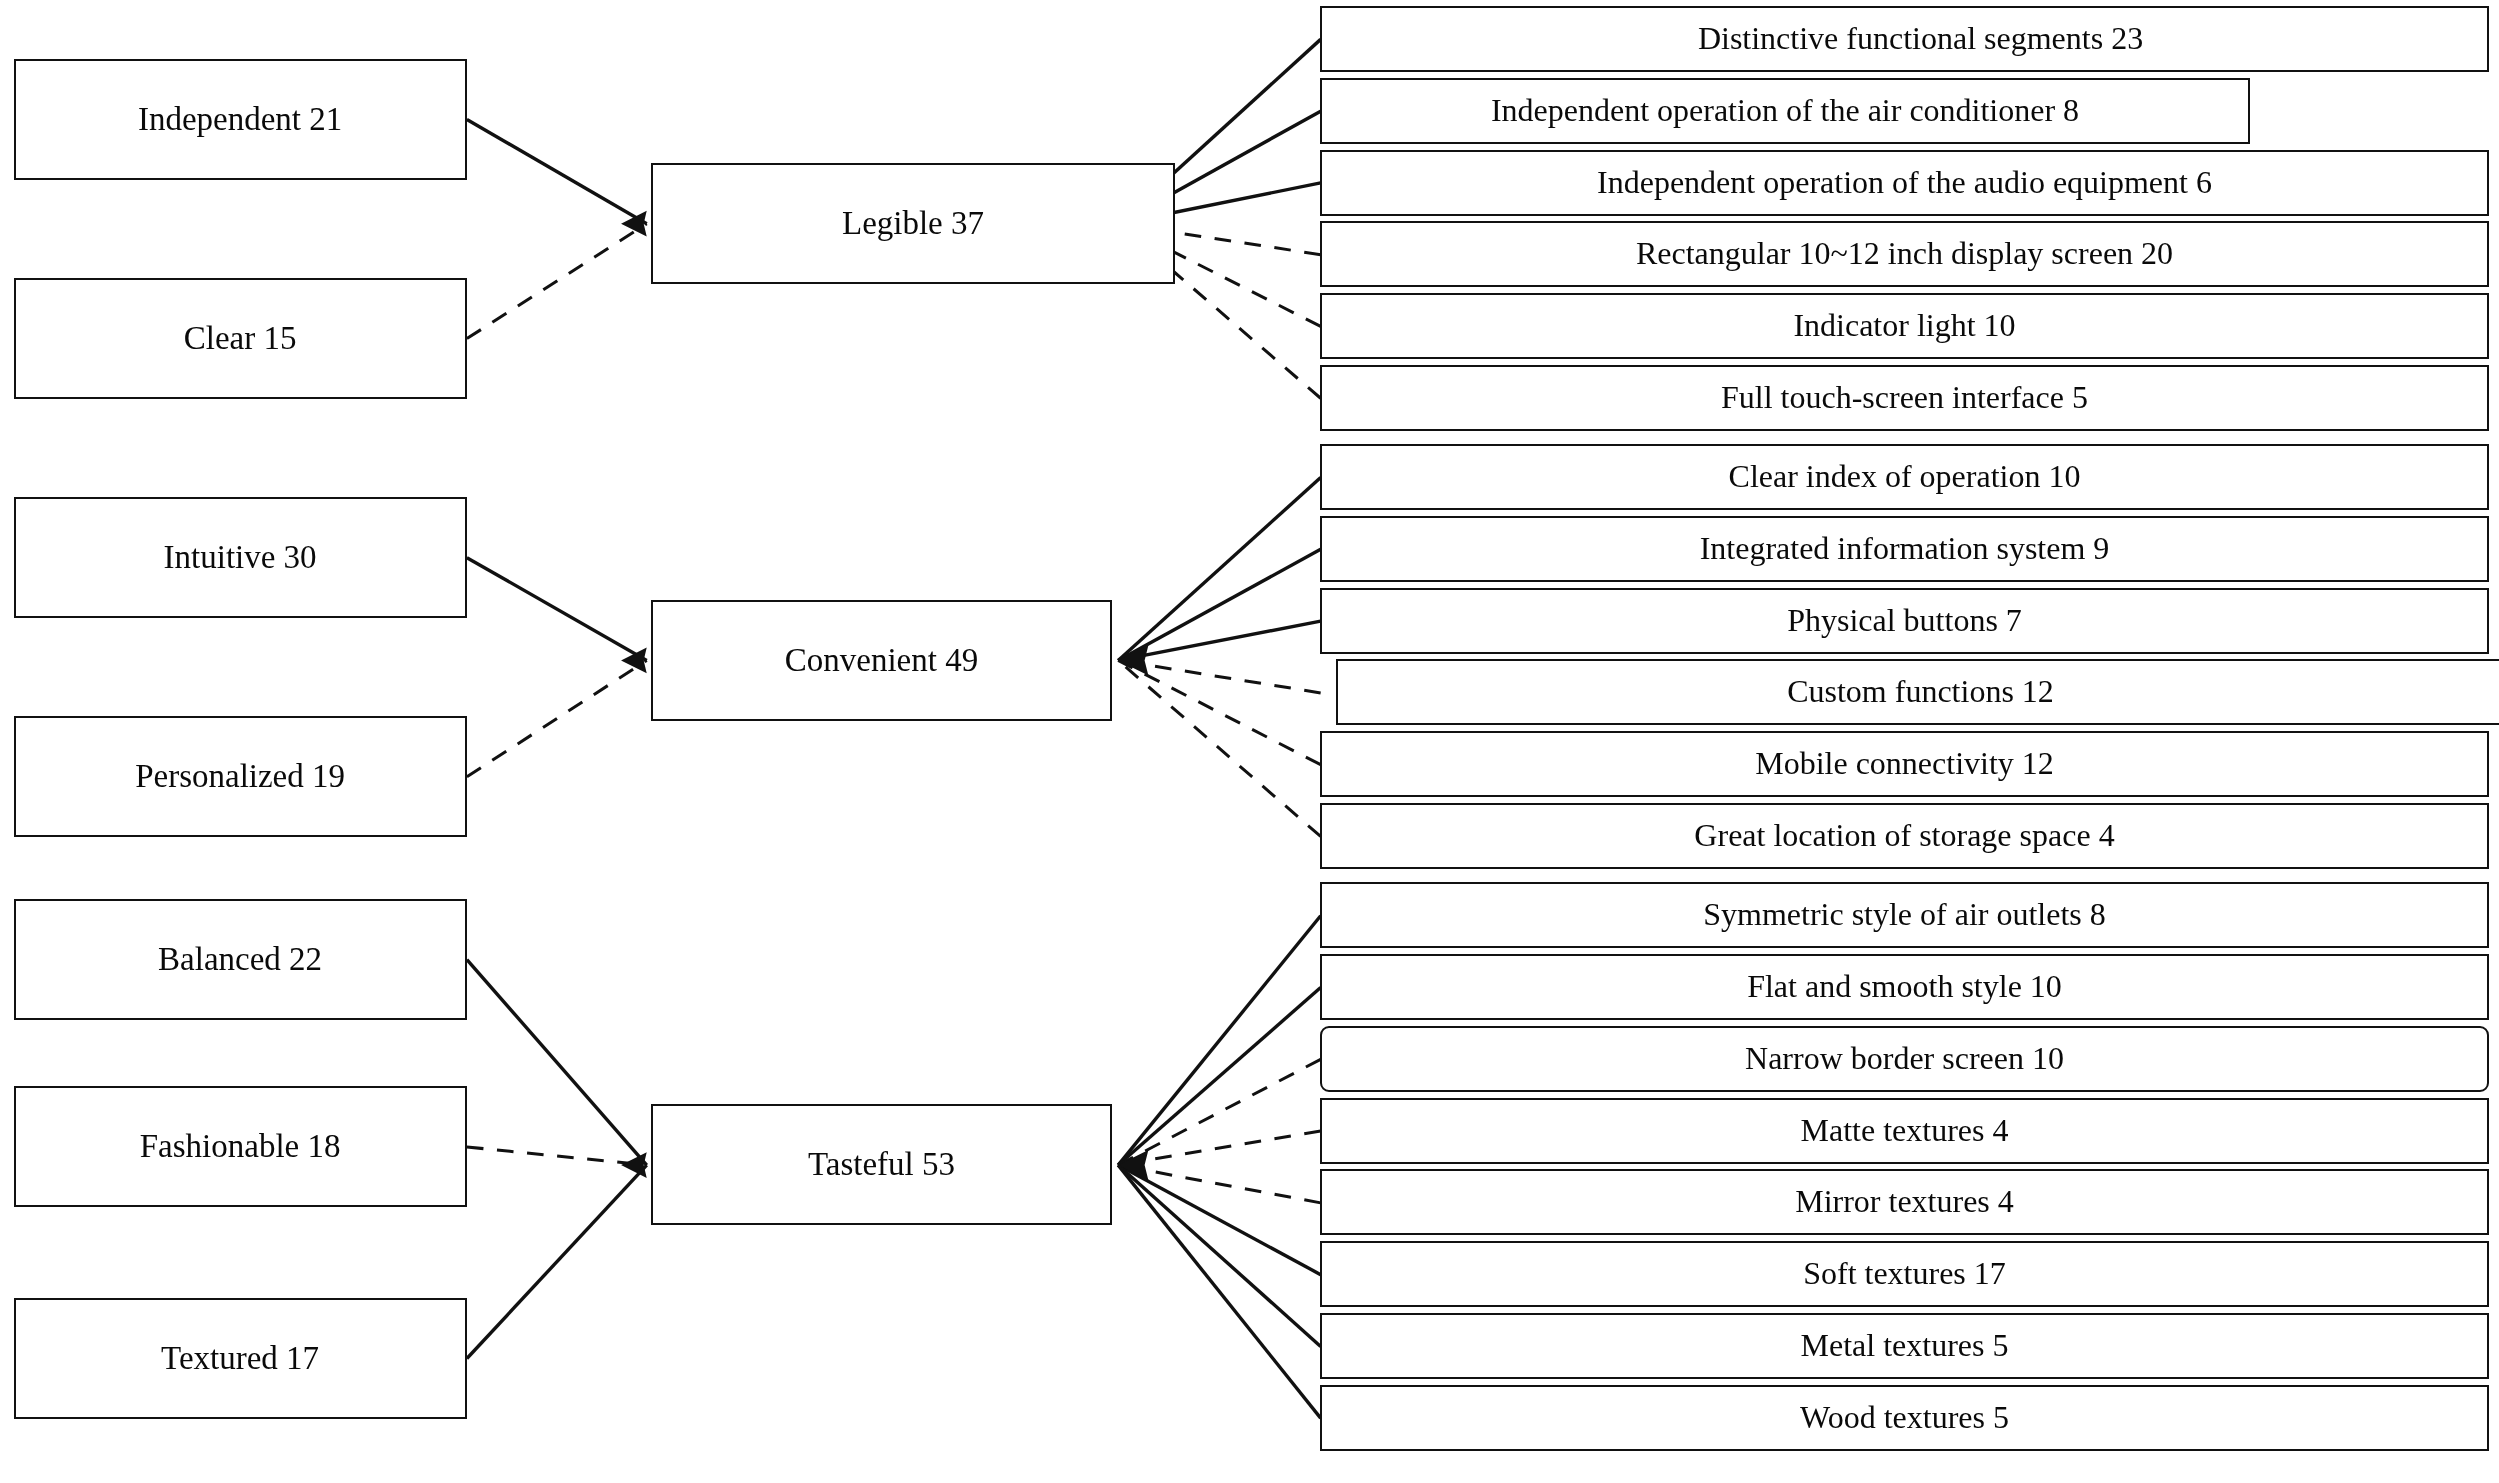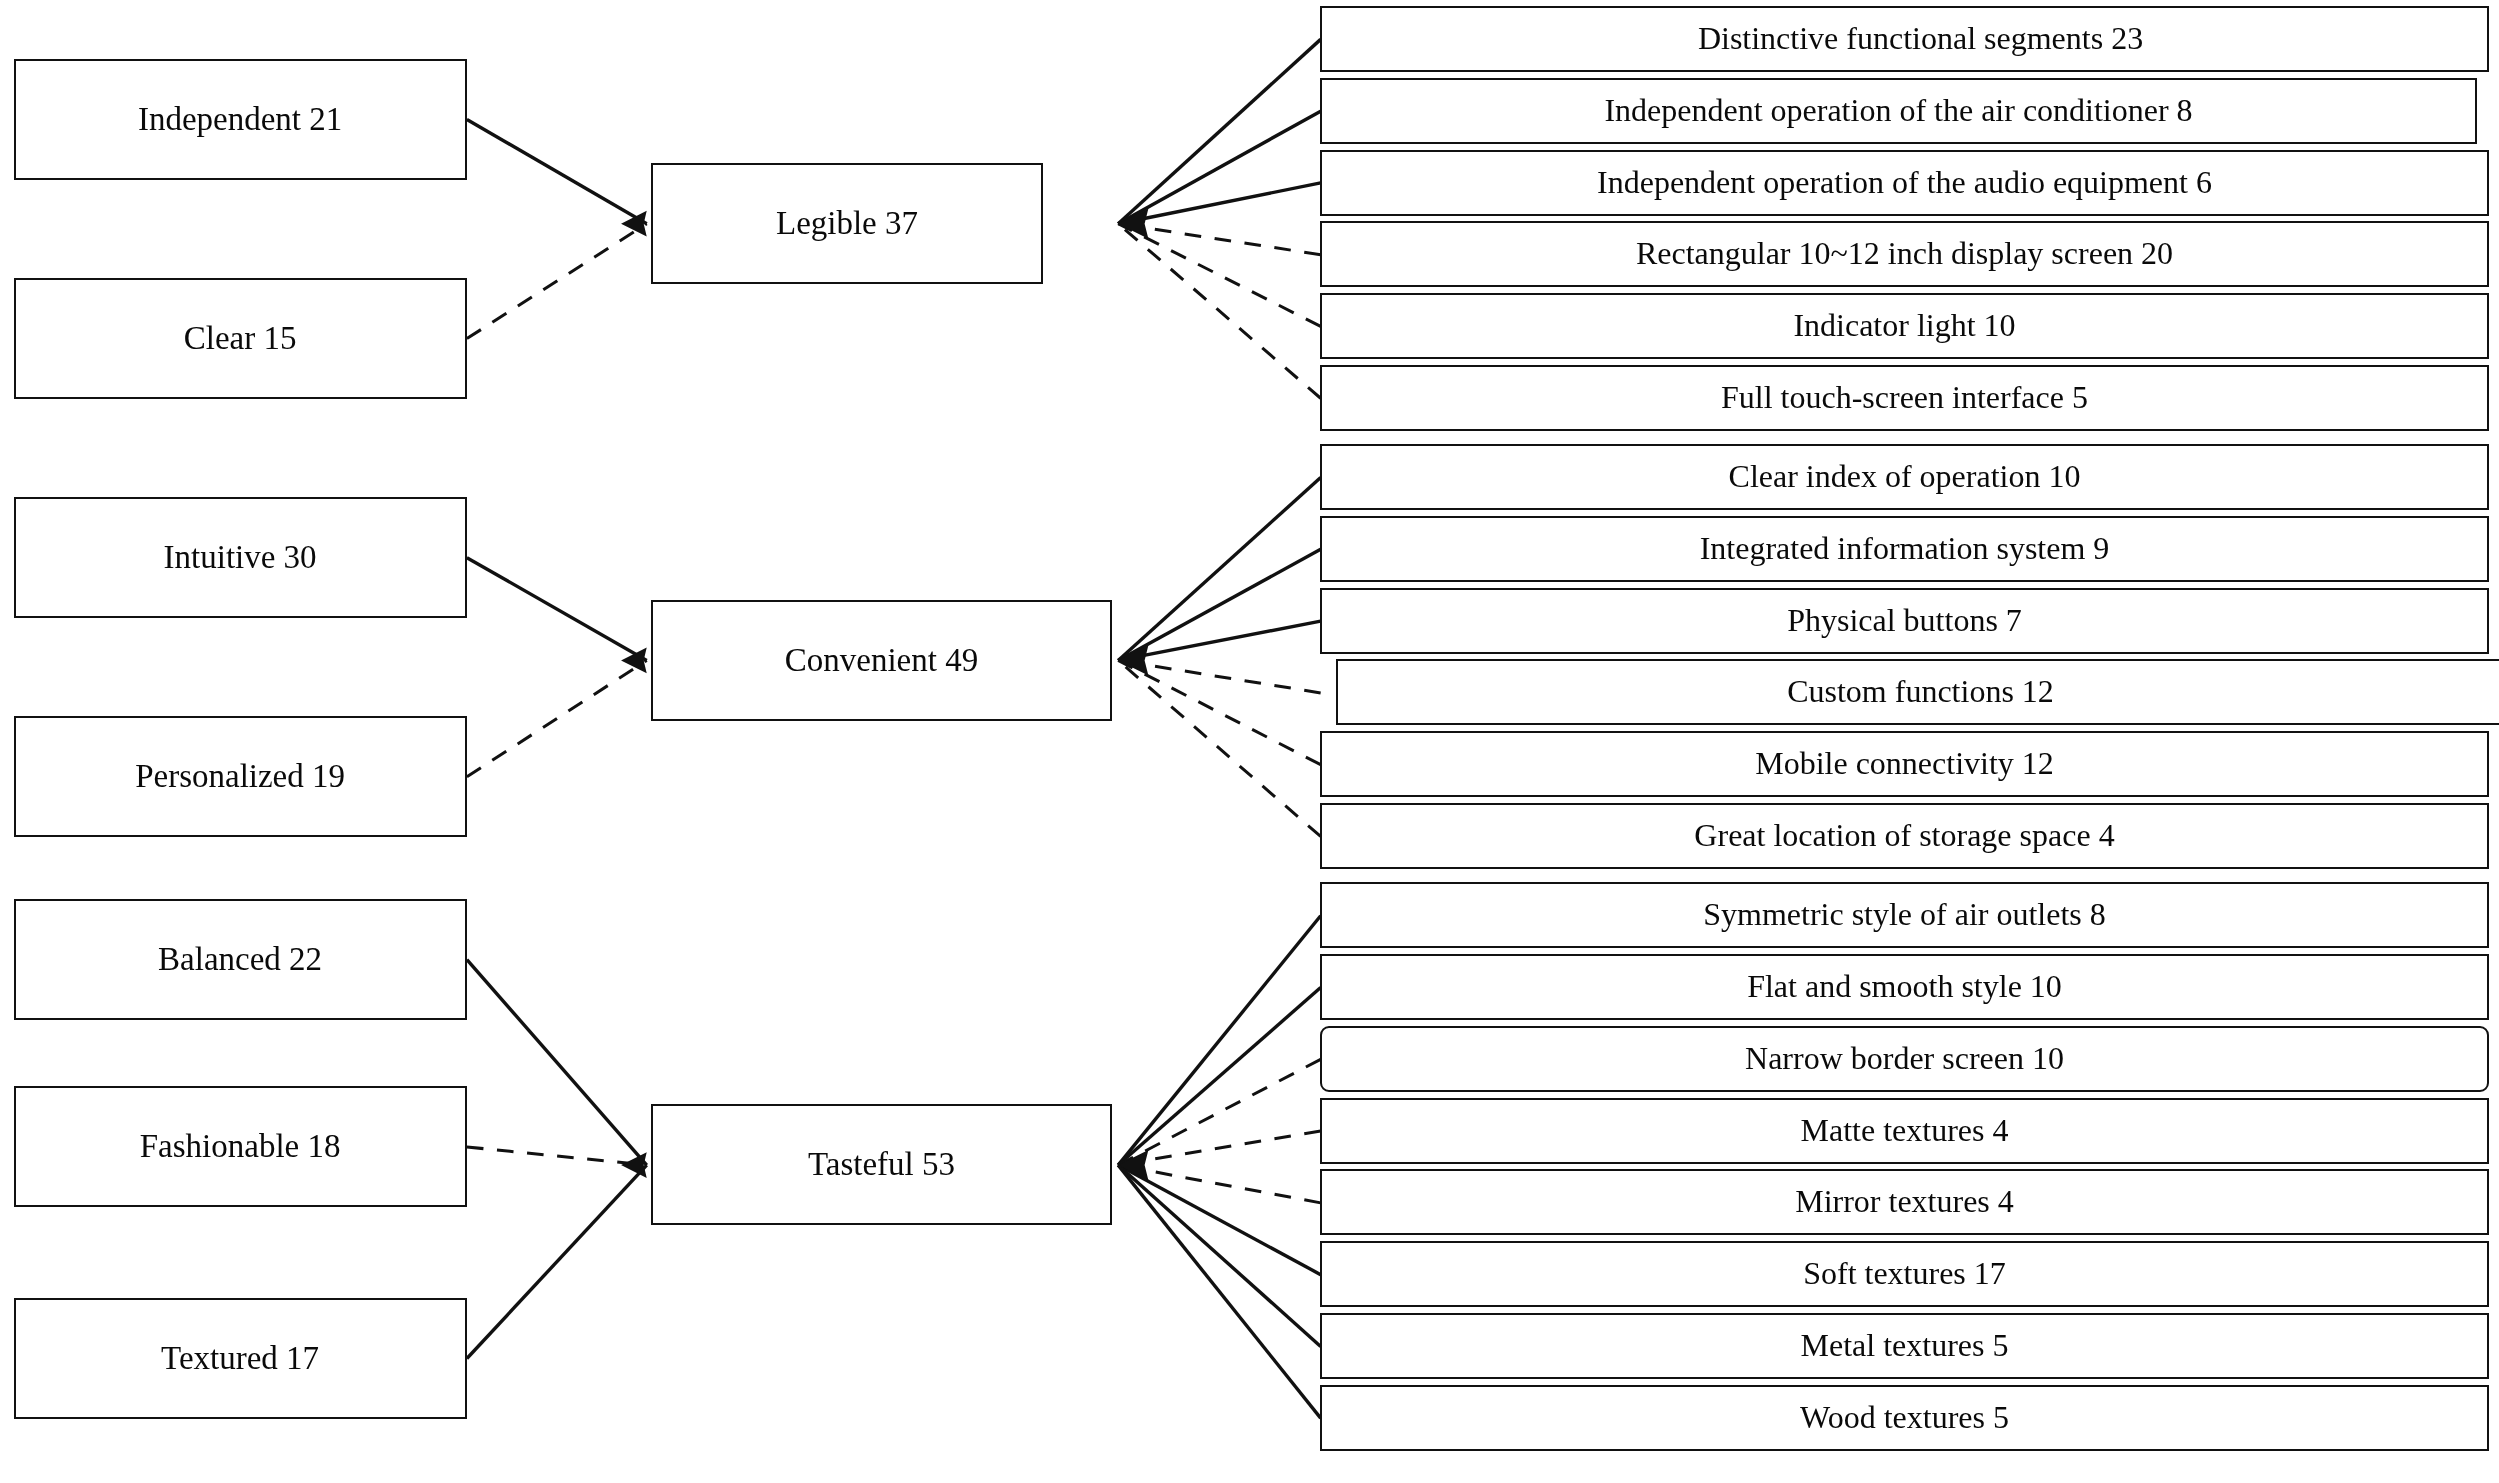--- a/index.html
+++ b/index.html
@@ -71,35 +71,35 @@
   <div class="node lvl1" id="box-balanced" style="left: 13.6px; top: 899px; width: 453px; height: 121px;">
       <span>Balanced 22</span>
     </div>
   <div class="node lvl1" id="box-fashionable" style="left: 13.6px; top: 1086px; width: 453px; height: 121px;">
       <span>Fashionable 18</span>
     </div>
   <div class="node lvl1" id="box-textured" style="left: 13.6px; top: 1298px; width: 453px; height: 121px;">
       <span>Textured 17</span>
     </div>
 
-  <div class="node lvl2" id="box-legible" style="left: 651px; top: 163px; width: 392px; height: 121px; text-align: right;">
+  <div class="node lvl2" id="box-legible" style="left: 651px; top: 163px; width: 524px; height: 121px; text-align: right;">
       <span>Legible 37</span>
     </div>
   <div class="node lvl2" id="box-convenient" style="left: 651px; top: 600px; width: 461px; height: 121px;">
       <span>Convenient 49</span>
     </div>
   <div class="node lvl2" id="box-tasteful" style="left: 651px; top: 1104px; width: 461px; height: 121px;">
       <span>Tasteful 53</span>
     </div>
 
   <div id="l3-host">
       <div class="node lvl3" id="box-l3-0" style="left: 1320px; top: 6px; width: 1169px; height: 66px; padding-left: 32px;">
         <span>Distinctive functional segments 23</span>
       </div>
-      <div class="node lvl3" id="box-l3-1" style="left: 1320px; top: 78px; width: 1157px; height: 66px;">
+      <div class="node lvl3" id="box-l3-1" style="left: 1320px; top: 78px; width: 930px; height: 66px;">
         <span>Independent operation of the air conditioner 8</span>
       </div>
       <div class="node lvl3" id="box-l3-2" style="left: 1320px; top: 150px; width: 1169px; height: 66px;">
         <span>Independent operation of the audio equipment 6</span>
       </div>
       <div class="node lvl3" id="box-l3-3" style="left: 1320px; top: 221px; width: 1169px; height: 66px;">
         <span>Rectangular 10~12 inch display screen  20</span>
       </div>
       <div class="node lvl3" id="box-l3-4" style="left: 1320px; top: 293px; width: 1169px; height: 66px;">
         <span>Indicator light 10</span>

